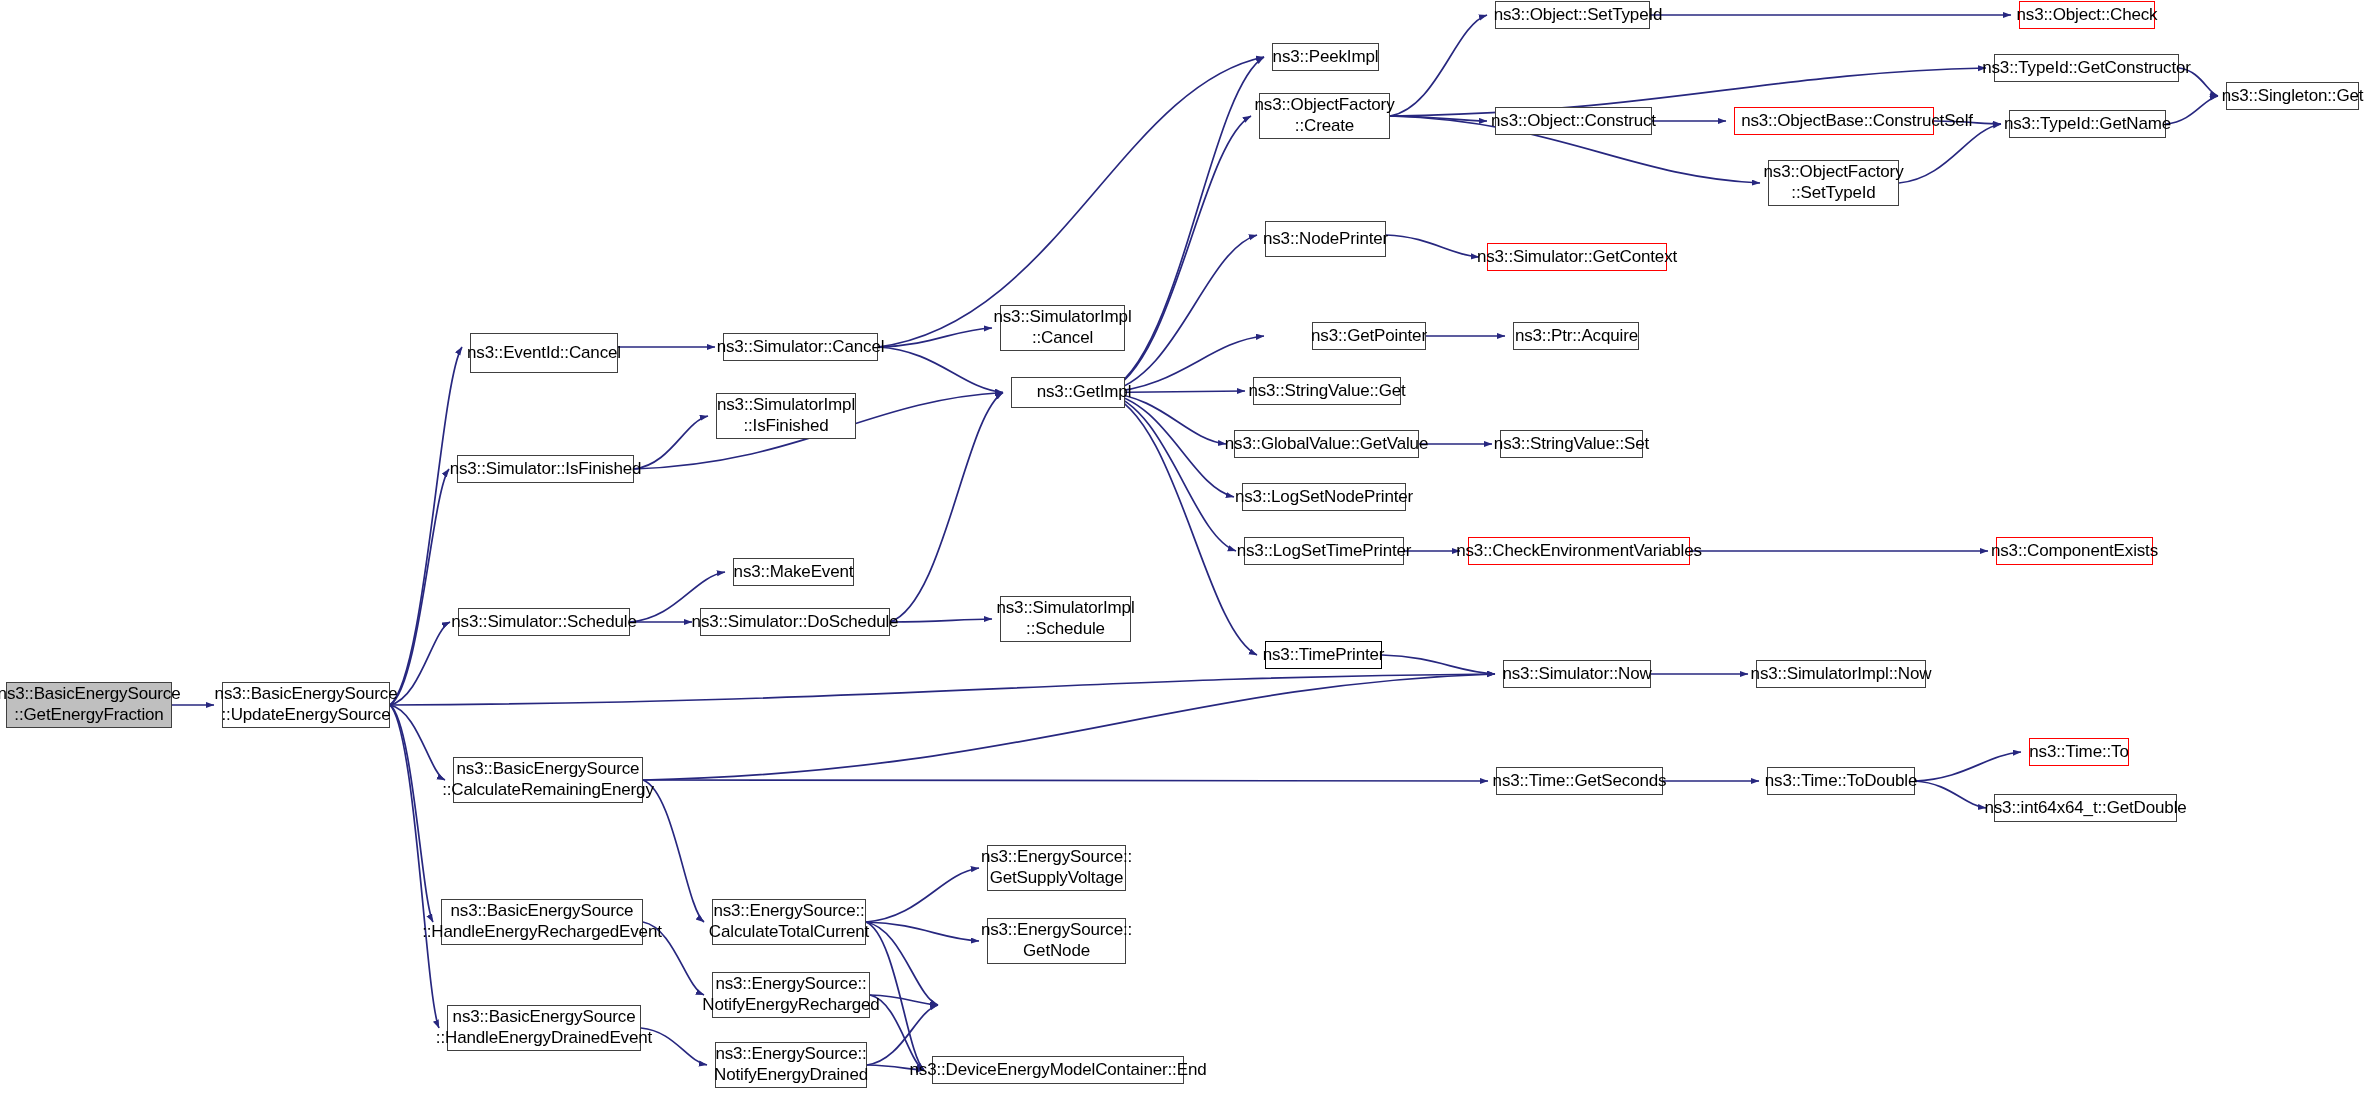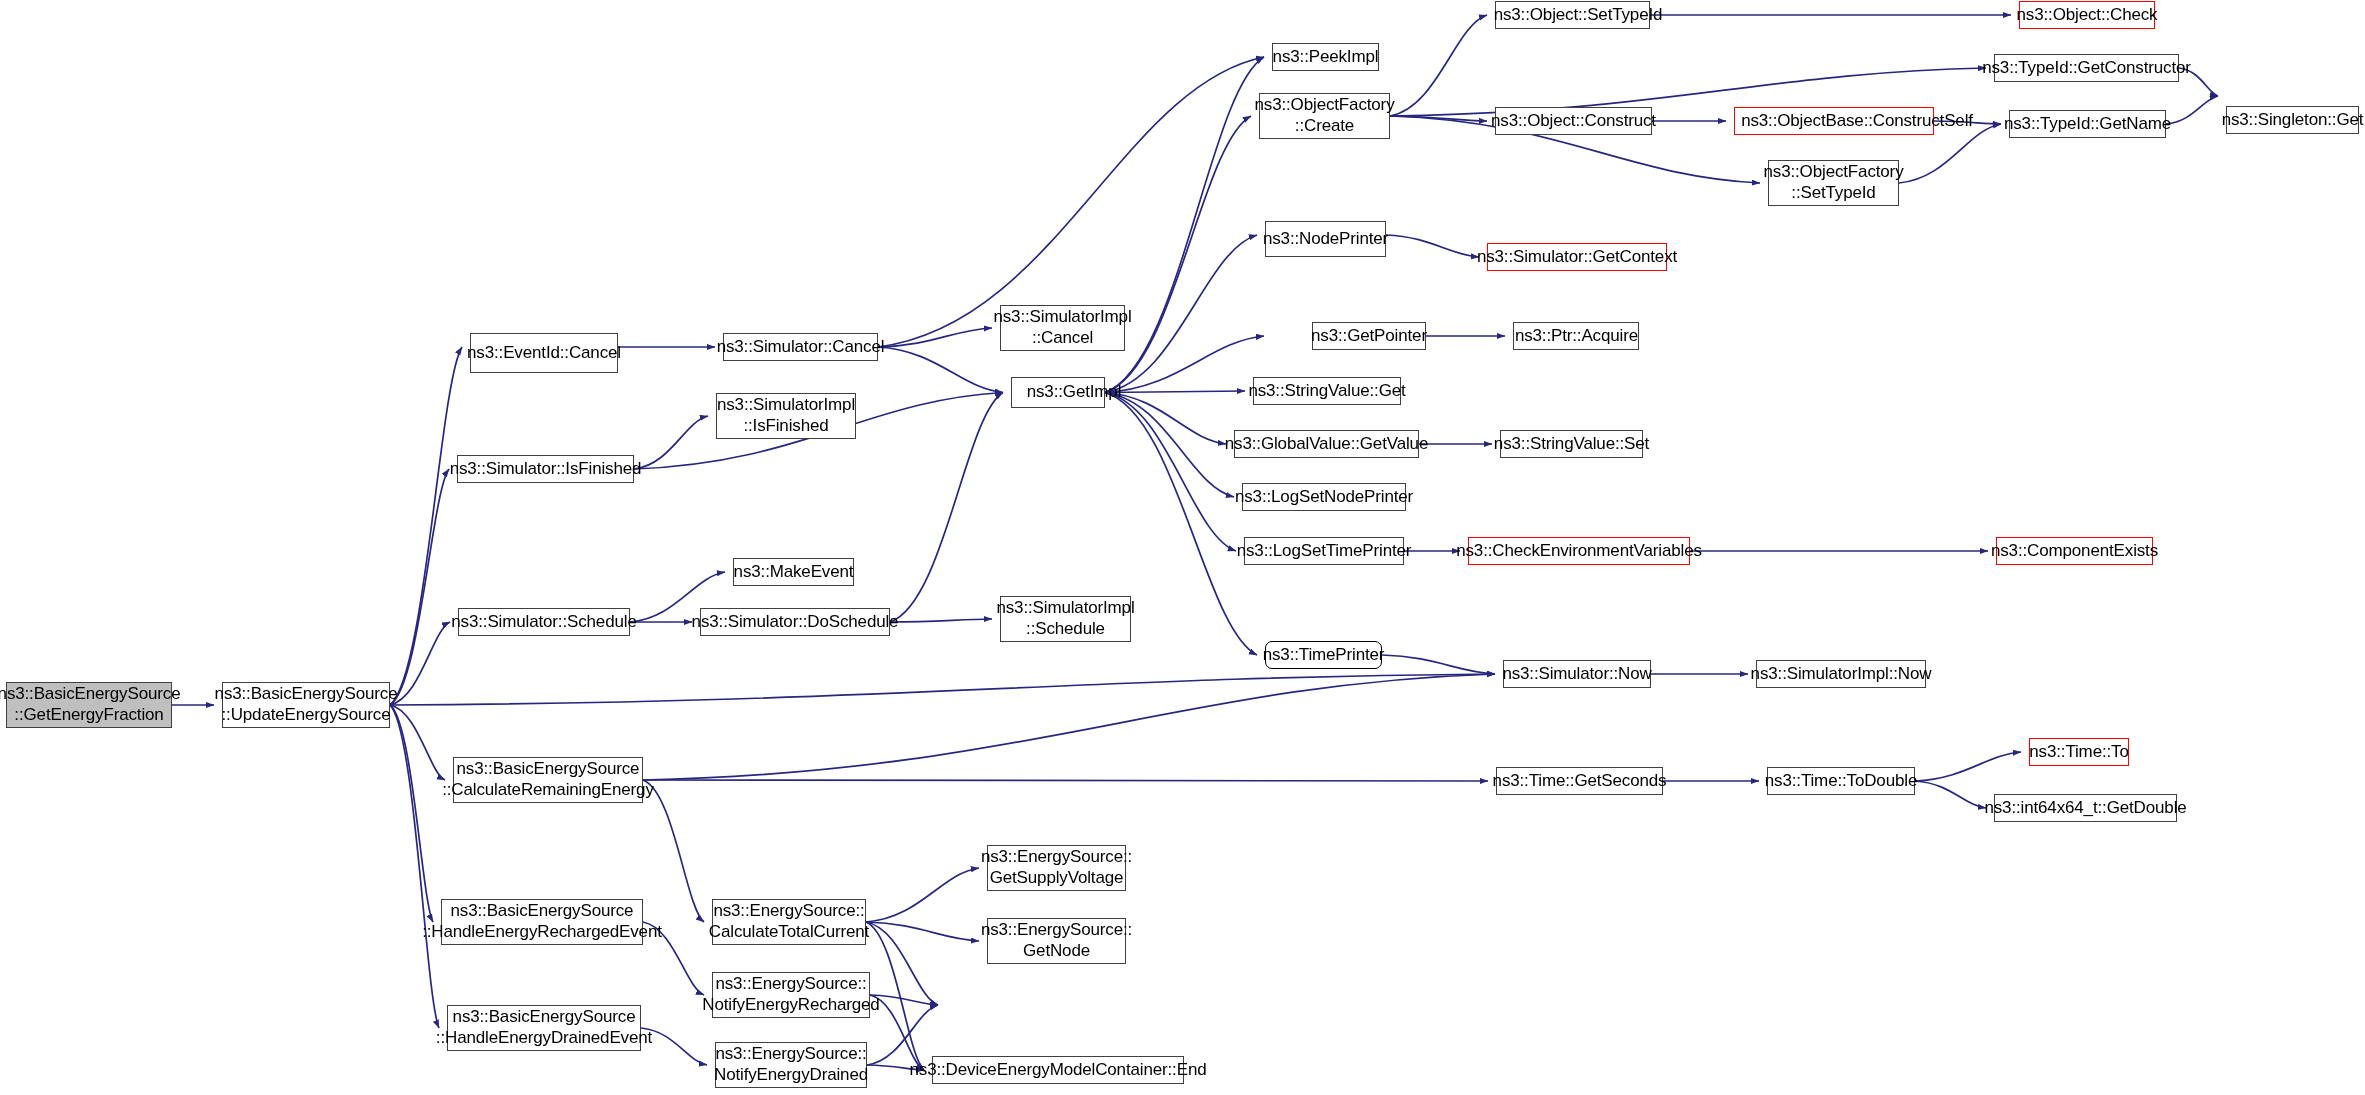--- a/index.html
+++ b/index.html
@@ -126,21 +126,21 @@
       </g>
   </svg>
 <div class="node current" style="left: 6px; top: 682px; width: 166px; height: 46px;"><span class="lbl">ns3::BasicEnergySource
 ::GetEnergyFraction</span></div>
     <div class="node" style="left: 222px; top: 682px; width: 168px; height: 46px;"><span class="lbl">ns3::BasicEnergySource
 ::UpdateEnergySource</span></div>
     <div class="node" style="left: 470px; top: 333px; width: 148px; height: 40px;"><span class="lbl">ns3::EventId::Cancel</span></div>
     <div class="node" style="left: 723px; top: 333px; width: 155px; height: 28px;"><span class="lbl">ns3::Simulator::Cancel</span></div>
     <div class="node" style="left: 1000px; top: 305px; width: 125px; height: 46px;"><span class="lbl">ns3::SimulatorImpl
 ::Cancel</span></div>
-    <div class="node" style="left: 1011px; top: 377px; width: 94px; height: 31px; padding-left: 32px;"><span class="lbl">ns3::GetImpl</span></div>
+    <div class="node" style="left: 1011px; top: 377px; width: 114px; height: 31px; padding-left: 32px;"><span class="lbl">ns3::GetImpl</span></div>
     <div class="node" style="left: 716px; top: 393px; width: 140px; height: 46px;"><span class="lbl">ns3::SimulatorImpl
 ::IsFinished</span></div>
     <div class="node" style="left: 457px; top: 455px; width: 177px; height: 28px;"><span class="lbl">ns3::Simulator::IsFinished</span></div>
     <div class="node" style="left: 733px; top: 558px; width: 121px; height: 28px;"><span class="lbl">ns3::MakeEvent</span></div>
     <div class="node" style="left: 458px; top: 608px; width: 172px; height: 28px;"><span class="lbl">ns3::Simulator::Schedule</span></div>
     <div class="node" style="left: 700px; top: 608px; width: 190px; height: 28px;"><span class="lbl">ns3::Simulator::DoSchedule</span></div>
     <div class="node" style="left: 1000px; top: 596px; width: 131px; height: 46px;"><span class="lbl">ns3::SimulatorImpl
 ::Schedule</span></div>
     <div class="node" style="left: 453px; top: 757px; width: 190px; height: 46px;"><span class="lbl">ns3::BasicEnergySource
 ::CalculateRemainingEnergy</span></div>
@@ -161,34 +161,34 @@
     <div class="node" style="left: 932px; top: 1056px; width: 252px; height: 28px;"><span class="lbl">ns3::DeviceEnergyModelContainer::End</span></div>
     <div class="node" style="left: 1272px; top: 43px; width: 107px; height: 28px;"><span class="lbl">ns3::PeekImpl</span></div>
     <div class="node" style="left: 1259px; top: 93px; width: 131px; height: 46px;"><span class="lbl">ns3::ObjectFactory
 ::Create</span></div>
     <div class="node" style="left: 1265px; top: 221px; width: 121px; height: 36px;"><span class="lbl">ns3::NodePrinter</span></div>
     <div class="node" style="left: 1312px; top: 322px; width: 114px; height: 28px;"><span class="lbl">ns3::GetPointer</span></div>
     <div class="node" style="left: 1253px; top: 377px; width: 148px; height: 28px;"><span class="lbl">ns3::StringValue::Get</span></div>
     <div class="node" style="left: 1234px; top: 430px; width: 185px; height: 28px;"><span class="lbl">ns3::GlobalValue::GetValue</span></div>
     <div class="node" style="left: 1242px; top: 483px; width: 164px; height: 28px;"><span class="lbl">ns3::LogSetNodePrinter</span></div>
     <div class="node" style="left: 1244px; top: 537px; width: 160px; height: 28px;"><span class="lbl">ns3::LogSetTimePrinter</span></div>
-    <div class="node black" style="left: 1265px; top: 641px; width: 117px; height: 28px; border-radius: 7px;"><span class="lbl">ns3::TimePrinter</span></div>
+    <div class="node black" style="left: 1265px; top: 641px; width: 117px; height: 28px;"><span class="lbl">ns3::TimePrinter</span></div>
     <div class="node" style="left: 1495px; top: 1px; width: 155px; height: 28px; padding-left: 11px;"><span class="lbl">ns3::Object::SetTypeId</span></div>
     <div class="node" style="left: 1495px; top: 107px; width: 157px; height: 28px;"><span class="lbl">ns3::Object::Construct</span></div>
     <div class="node" style="left: 1768px; top: 160px; width: 131px; height: 46px;"><span class="lbl">ns3::ObjectFactory
 ::SetTypeId</span></div>
     <div class="node red" style="left: 1487px; top: 243px; width: 180px; height: 28px;"><span class="lbl">ns3::Simulator::GetContext</span></div>
     <div class="node" style="left: 1513px; top: 322px; width: 126px; height: 28px; justify-content: flex-end;"><span class="lbl">ns3::Ptr::Acquire</span></div>
     <div class="node" style="left: 1500px; top: 430px; width: 143px; height: 28px;"><span class="lbl">ns3::StringValue::Set</span></div>
     <div class="node red" style="left: 1468px; top: 537px; width: 222px; height: 28px;"><span class="lbl">ns3::CheckEnvironmentVariables</span></div>
     <div class="node red" style="left: 1996px; top: 537px; width: 157px; height: 28px;"><span class="lbl">ns3::ComponentExists</span></div>
     <div class="node" style="left: 1503px; top: 660px; width: 148px; height: 28px;"><span class="lbl">ns3::Simulator::Now</span></div>
     <div class="node" style="left: 1756px; top: 660px; width: 170px; height: 28px;"><span class="lbl">ns3::SimulatorImpl::Now</span></div>
     <div class="node" style="left: 1496px; top: 767px; width: 167px; height: 28px;"><span class="lbl">ns3::Time::GetSeconds</span></div>
     <div class="node" style="left: 1767px; top: 767px; width: 148px; height: 28px;"><span class="lbl">ns3::Time::ToDouble</span></div>
     <div class="node red" style="left: 2029px; top: 738px; width: 100px; height: 28px;"><span class="lbl">ns3::Time::To</span></div>
     <div class="node" style="left: 1994px; top: 794px; width: 183px; height: 28px;"><span class="lbl">ns3::int64x64_t::GetDouble</span></div>
     <div class="node red" style="left: 1734px; top: 107px; width: 200px; height: 28px; padding-left: 46px;"><span class="lbl">ns3::ObjectBase::ConstructSelf</span></div>
     <div class="node red" style="left: 2019px; top: 1px; width: 136px; height: 28px;"><span class="lbl">ns3::Object::Check</span></div>
     <div class="node" style="left: 1994px; top: 54px; width: 185px; height: 28px;"><span class="lbl">ns3::TypeId::GetConstructor</span></div>
     <div class="node" style="left: 2009px; top: 110px; width: 157px; height: 28px;"><span class="lbl">ns3::TypeId::GetName</span></div>
-    <div class="node" style="left: 2226px; top: 82px; width: 133px; height: 28px; margin-top: 24px;"><span class="lbl">ns3::Singleton::Get</span></div>
+    <div class="node" style="left: 2226px; top: 82px; width: 133px; height: 28px;"><span class="lbl">ns3::Singleton::Get</span></div>
   </div>
 
 </body></html>

